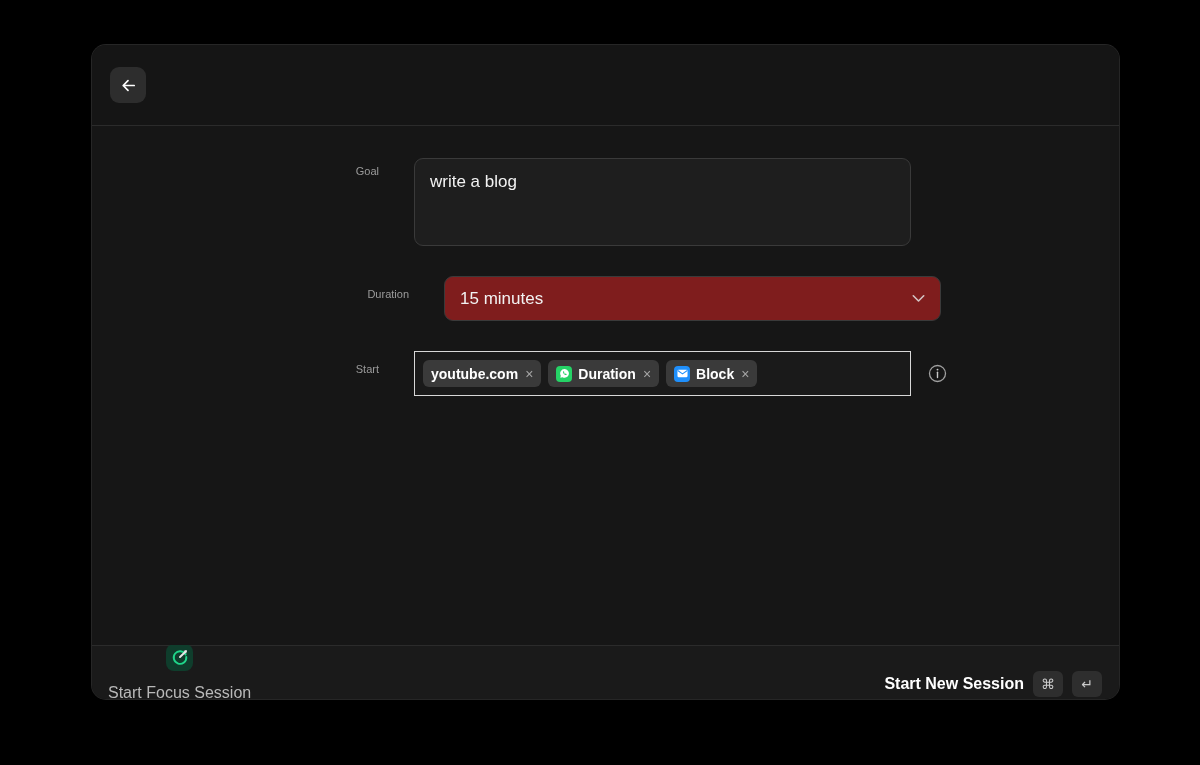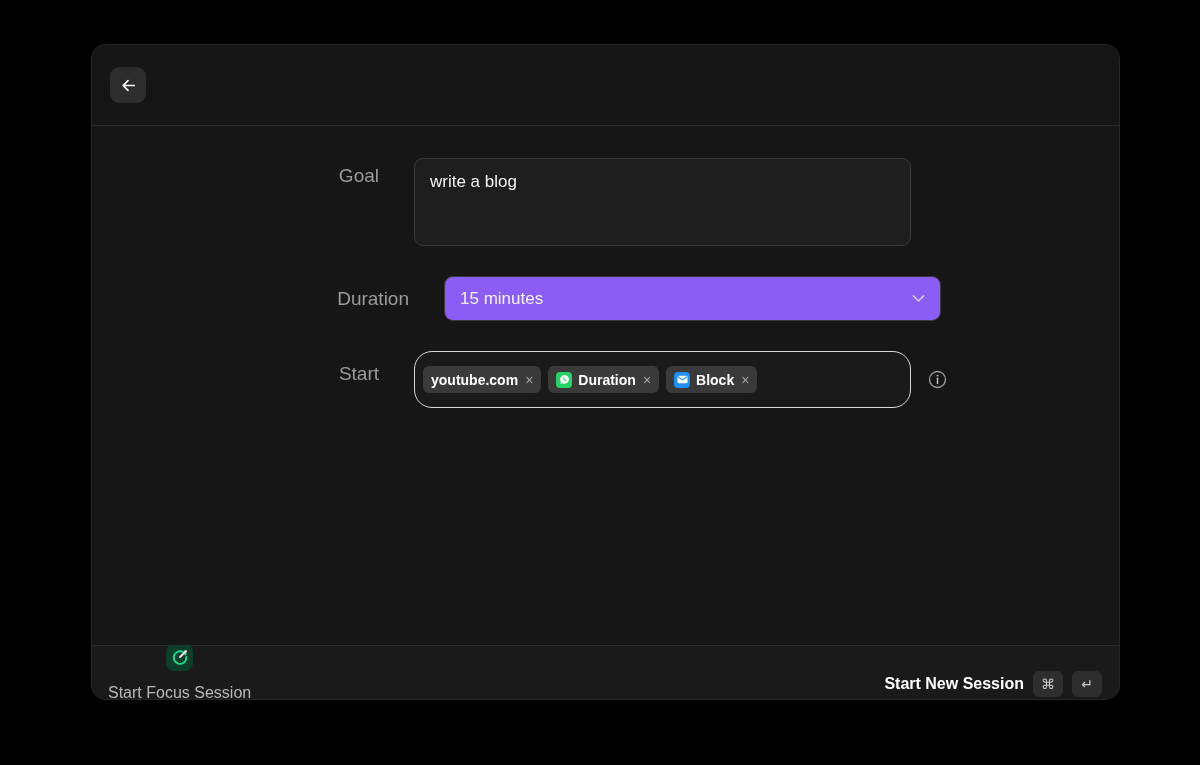--- a/index.html
+++ b/index.html
@@ -61,21 +61,21 @@
   .field-row {
     display: flex;
     align-items: flex-start;
     margin-bottom: 18px;
   }
   .field-label {
     width: 322px;
     text-align: right;
     padding-right: 35px;
     color: #9b9b9b;
-    font-size: 19px;
+    font-size: 11px;
     line-height: 1;
     padding-top: 8px;
     user-select: none;
   }
   .field-label.mid { padding-top: 13px; }
 
   .field-control { position: relative; }
 
   
   .goal-box {
@@ -91,43 +91,43 @@
     line-height: 1.35;
     resize: none;
     outline: none;
   }
   .goal-box::placeholder { color: #6a6a6a; }
 
   
   .duration-box {
     width: 497px;
     height: 45px;
-    background: #8b5cf6;
+    background: #7f1d1d;
     border: 1px solid #3a3a3a;
     border-radius: 9px;
     padding: 0 15px;
     color: #f2f2f2;
     font-size: 17px;
     display: flex;
     align-items: center;
     justify-content: space-between;
     cursor: pointer;
     user-select: none;
   }
   .chevron { opacity: .85; display: flex; }
 
   
   .block-wrap { display: flex; align-items: center; }
   .block-box {
     width: 497px;
     min-height: 45px;
     background: #1a1a1a;
     border: 1.5px solid #d8d8d8;
-    border-radius: 18px;
-    padding: 14px 8px;
+    border-radius: 0;
+    padding: 8px 8px;
     display: flex;
     align-items: center;
     gap: 7px;
     flex-wrap: wrap;
     cursor: text;
   }
   .chip {
     display: inline-flex;
     align-items: center;
     gap: 6px;

